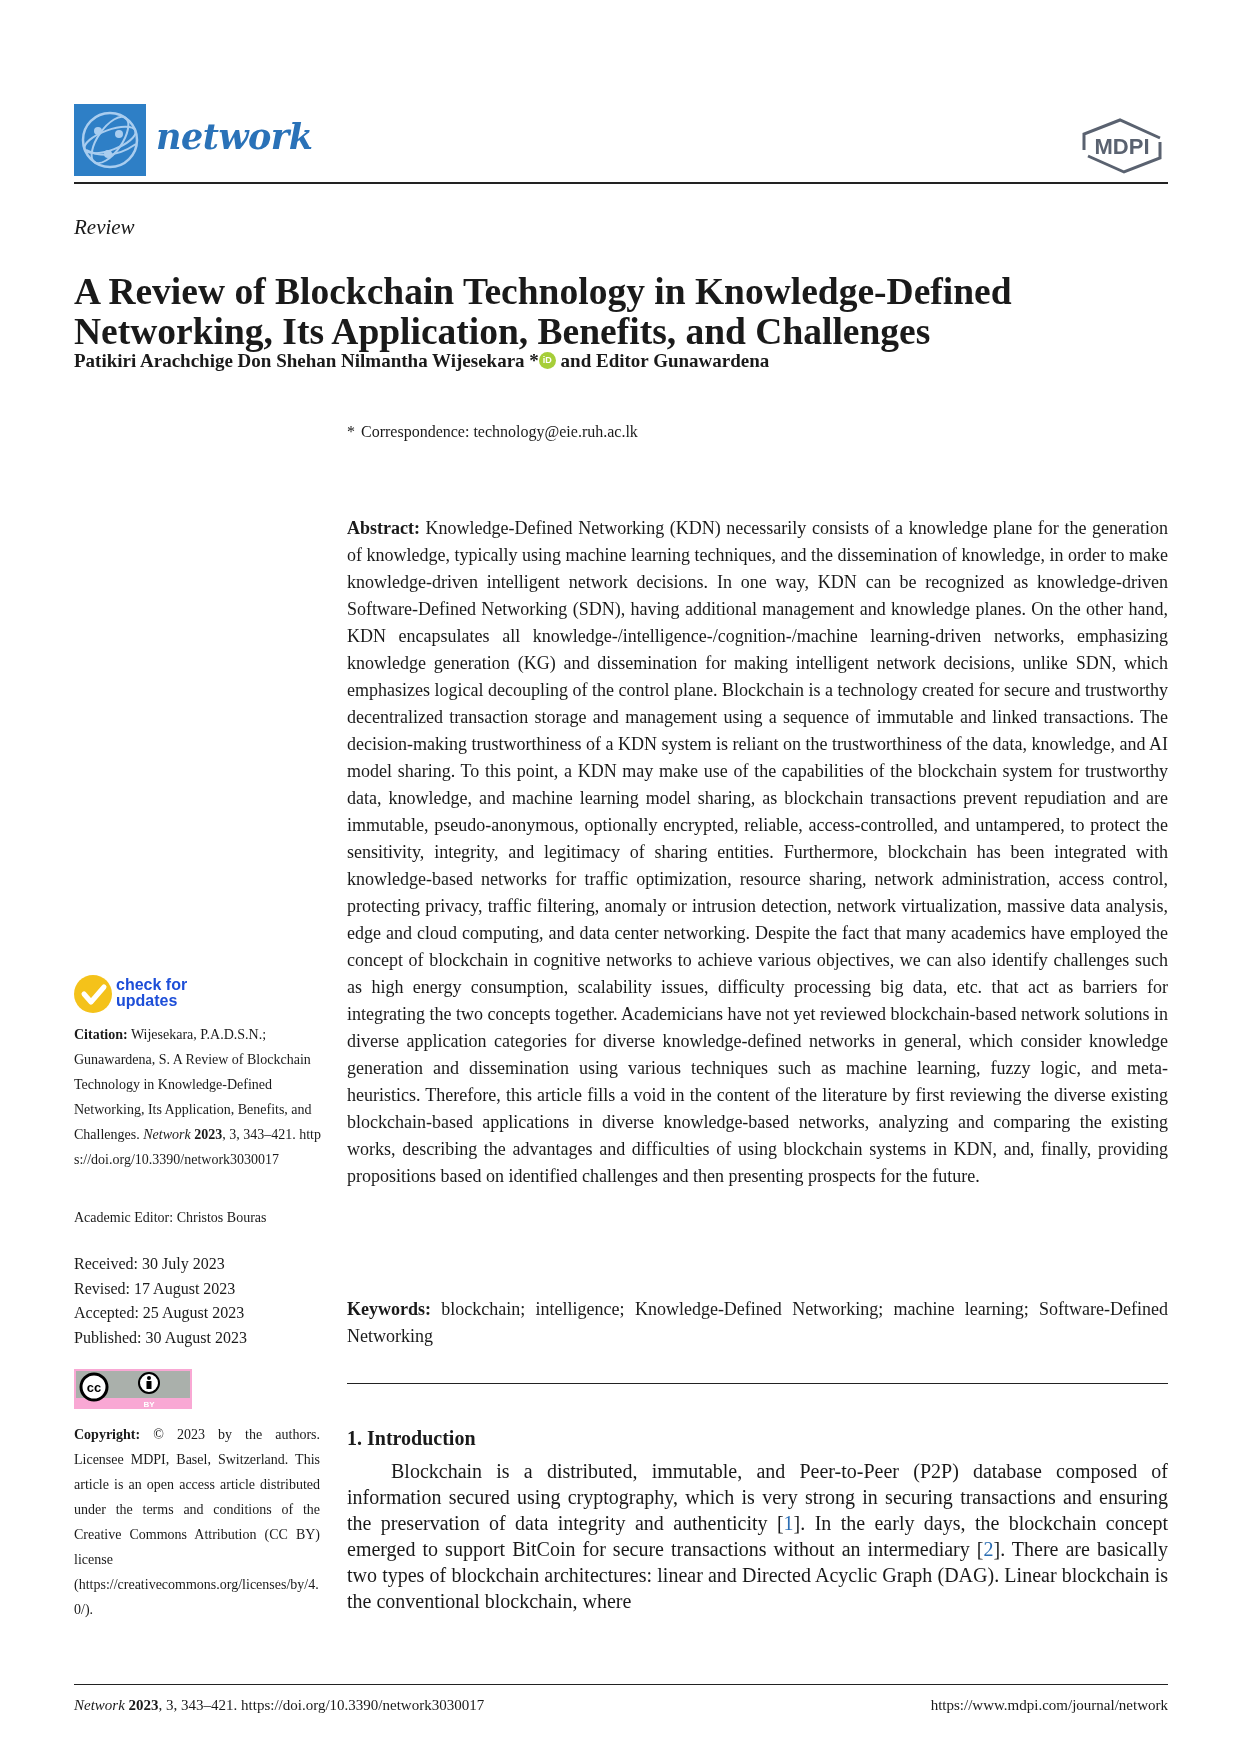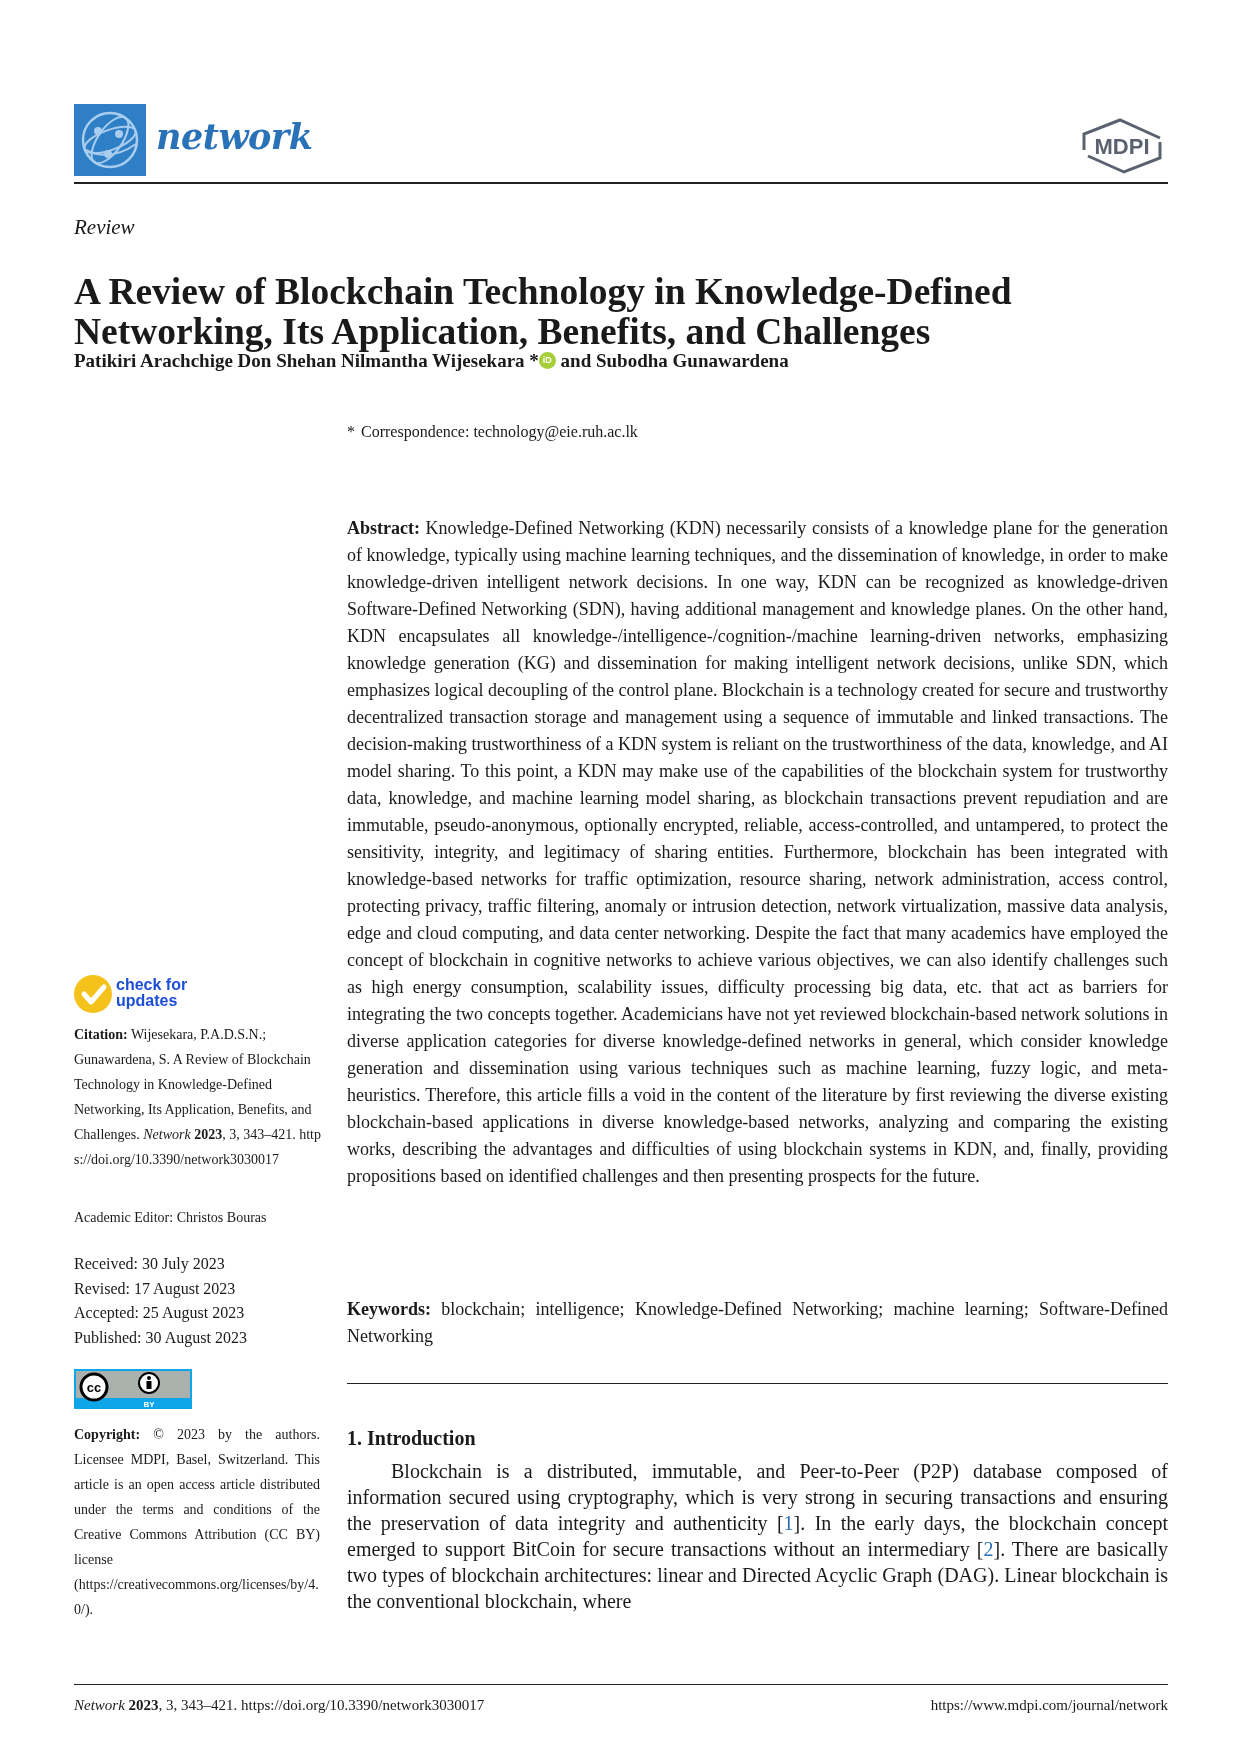--- a/index.html
+++ b/index.html
@@ -37,21 +37,21 @@
   .ref { color: #2a6db3; }
 
   
   #check-updates { left: 74px; top: 975px; width: 120px; height: 42px; }
   .cu-circle { position: absolute; left: 0; top: 0; width: 38px; height: 38px; border-radius: 50%; background: #f4c21a; }
   .cu-text { position: absolute; left: 42px; top: 2px; font-family: "Liberation Sans", sans-serif; font-weight: bold;
              font-size: 16px; line-height: 16px; color: #1d4ed8; }
   #citation { left: 74px; top: 1022px; width: 250px; font-size: 14px; line-height: 25px; }
   #academic-editor { left: 74px; top: 1210px; width: 250px; font-size: 14px; }
   #dates { left: 74px; top: 1252px; width: 250px; font-size: 16px; line-height: 24.5px; }
-  #cc-badge { left: 74px; top: 1369px; width: 118px; height: 40px; background: #0ea5e9; }
+  #cc-badge { left: 74px; top: 1369px; width: 118px; height: 40px; background: #f9a8d4; }
   #copyright { left: 74px; top: 1422px; width: 246px; font-size: 14px; line-height: 25px; text-align: justify; }
 
   
   #footer-rule { left: 74px; top: 1684px; width: 1094px; height: 1.2px; background: #222; }
   #footer-left { left: 74px; top: 1697px; font-size: 15px; }
   #footer-right { right: 72px; top: 1697px; font-size: 15px; }
 </style>
 </head>
 <body>
 
@@ -75,21 +75,21 @@
   </svg>
 </div>
 <div id="header-rule" class="abs"></div>
 
 <div id="article-type" class="abs">Review</div>
 <div id="article-title" class="abs">A Review of Blockchain Technology in Knowledge-Defined Networking, Its Application, Benefits, and Challenges</div>
 <div id="authors" class="abs">
   <span>Patikiri Arachchige Don Shehan Nilmantha Wijesekara</span>
   <span>*</span><span class="orcid">iD</span>
   <span>and</span>
-  <span>Subodha Gunawardena</span>
+  <span>Editor Gunawardena</span>
 </div>
 
 <div id="affiliation" class="abs">
   <div><span class="corr-star">*</span><span>Correspondence: technology@eie.ruh.ac.lk</span></div>
 </div>
 
 <div id="abstract" class="abs">
   <b>Abstract:</b>
   <span>Knowledge-Defined Networking (KDN) necessarily consists of a knowledge plane for the generation of knowledge, typically using machine learning techniques, and the dissemination of knowledge, in order to make knowledge-driven intelligent network decisions. In one way, KDN can be recognized as knowledge-driven Software-Defined Networking (SDN), having additional management and knowledge planes. On the other hand, KDN encapsulates all knowledge-/intelligence-/cognition-/machine learning-driven networks, emphasizing knowledge generation (KG) and dissemination for making intelligent network decisions, unlike SDN, which emphasizes logical decoupling of the control plane. Blockchain is a technology created for secure and trustworthy decentralized transaction storage and management using a sequence of immutable and linked transactions. The decision-making trustworthiness of a KDN system is reliant on the trustworthiness of the data, knowledge, and AI model sharing. To this point, a KDN may make use of the capabilities of the blockchain system for trustworthy data, knowledge, and machine learning model sharing, as blockchain transactions prevent repudiation and are immutable, pseudo-anonymous, optionally encrypted, reliable, access-controlled, and untampered, to protect the sensitivity, integrity, and legitimacy of sharing entities. Furthermore, blockchain has been integrated with knowledge-based networks for traffic optimization, resource sharing, network administration, access control, protecting privacy, traffic filtering, anomaly or intrusion detection, network virtualization, massive data analysis, edge and cloud computing, and data center networking. Despite the fact that many academics have employed the concept of blockchain in cognitive networks to achieve various objectives, we can also identify challenges such as high energy consumption, scalability issues, difficulty processing big data, etc. that act as barriers for integrating the two concepts together. Academicians have not yet reviewed blockchain-based network solutions in diverse application categories for diverse knowledge-defined networks in general, which consider knowledge generation and dissemination using various techniques such as machine learning, fuzzy logic, and meta-heuristics. Therefore, this article fills a void in the content of the literature by first reviewing the diverse existing blockchain-based applications in diverse knowledge-based networks, analyzing and comparing the existing works, describing the advantages and difficulties of using blockchain systems in KDN, and, finally, providing propositions based on identified challenges and then presenting prospects for the future.</span>
 </div>

